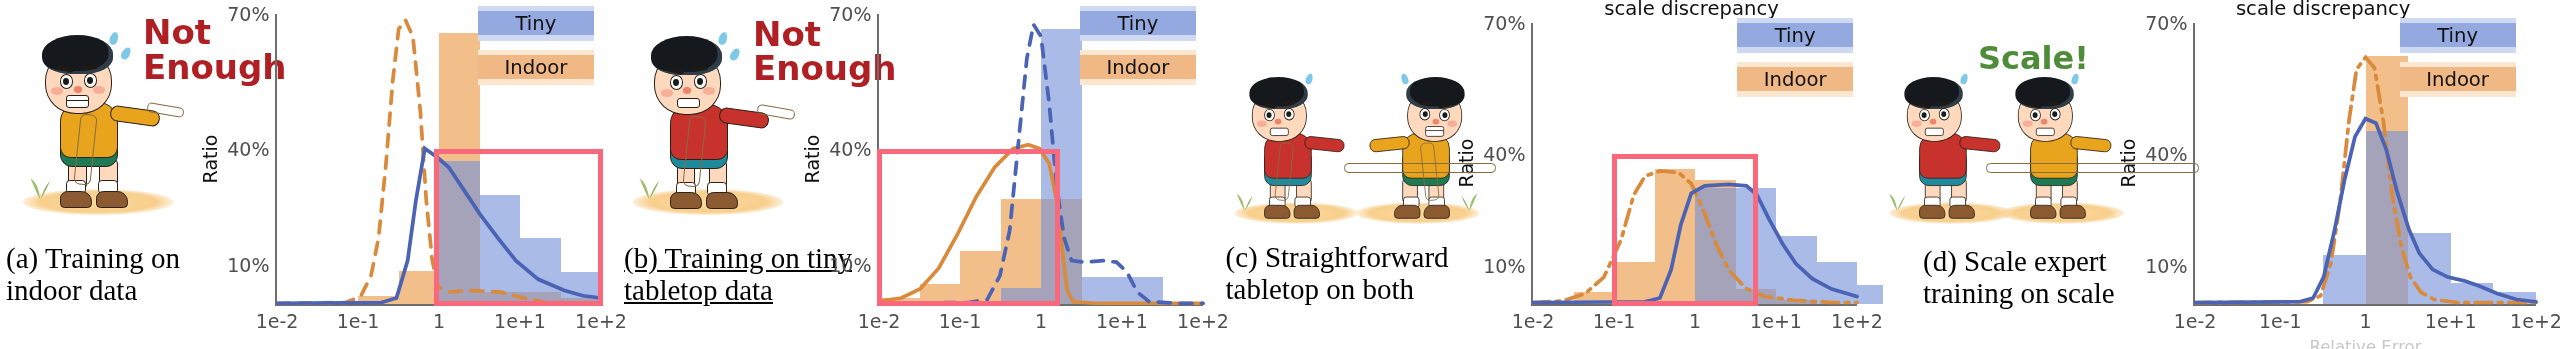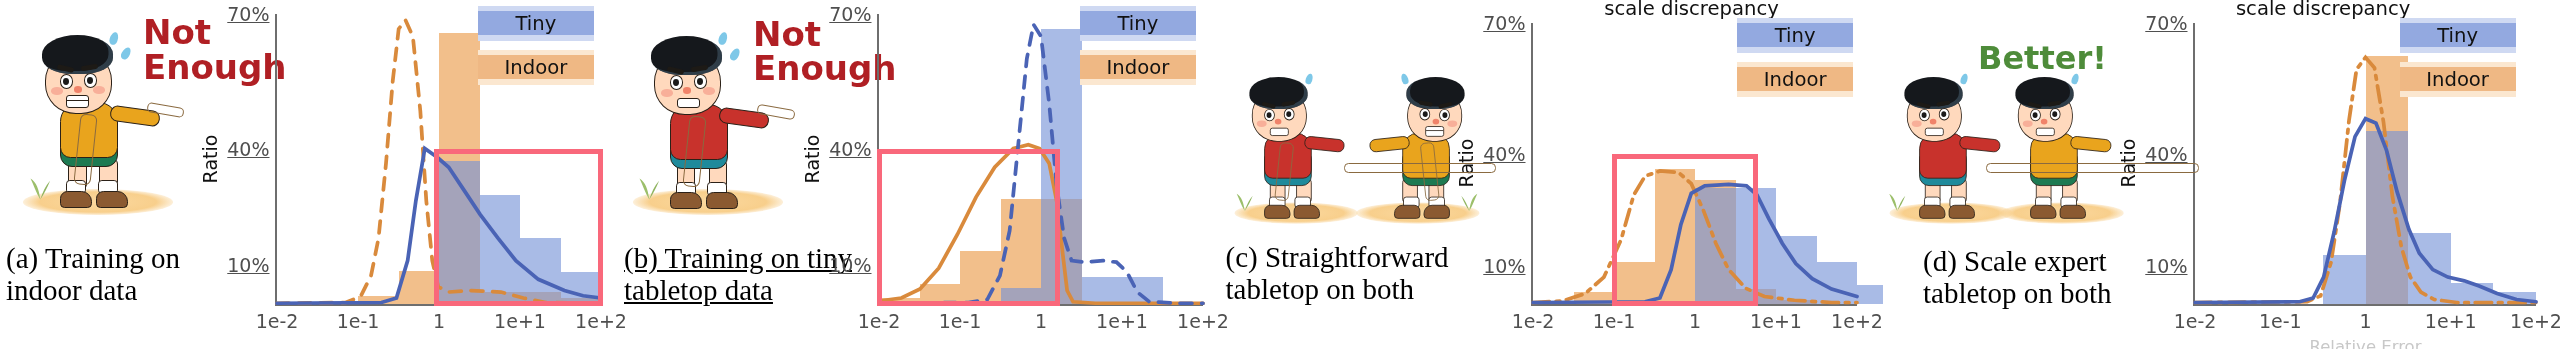--- a/index.html
+++ b/index.html
@@ -37,21 +37,21 @@
   .boy .shoe{position:absolute;width:30px;height:15px;background:#8b5a31;border:1.5px solid #2b2118;border-radius:7.5px 10.5px 4.5px 4.5px;z-index:3;}
   .boy .rope{position:absolute;height:8.3px;background:repeating-linear-gradient(115deg,#c9a86a 0 5.3px,#a98murph 0 0,#a9875a 5.3px 9.8px);
       border:1.5px solid #8a6a40;border-radius:4.5px;z-index:6;}
   .boy .sweat{position:absolute;width:8.3px;height:12.8px;background:#7ec8e8;border-radius:50% 50% 50% 50%/60% 60% 40% 40%;
       transform:rotate(18deg);z-index:7;}
 
   
   .chart{position:absolute;top:0;height:350px;}
   .plot{position:absolute;border-left:2.3px solid #6e6e6e;border-bottom:2.3px solid #6e6e6e;box-sizing:border-box;}
   .ytick{position:absolute;right:100%;transform:translateY(-50%);margin-right:7.5px;
-      font-size:19px;color:#4f4f4f;font-family:"DejaVu Sans",sans-serif;white-space:nowrap;text-decoration:underline;}
+      font-size:19px;color:#4f4f4f;font-family:"DejaVu Sans",sans-serif;white-space:nowrap;}
   .ylab{position:absolute;right:100%;margin-right:42px;top:50%;transform:translate(0,-50%) rotate(-90deg);
       transform-origin:center;font-size:19px;color:#111;font-family:"DejaVu Sans",sans-serif;}
   .xtick{position:absolute;top:100%;margin-top:6.8px;transform:translateX(-50%);
       font-size:19px;color:#4f4f4f;font-family:"DejaVu Sans",sans-serif;white-space:nowrap;}
   .xlab{position:absolute;top:100%;margin-top:33px;left:50%;transform:translateX(-50%);
       font-size:16.5px;color:#c8c8c8;font-family:"DejaVu Sans",sans-serif;white-space:nowrap;}
   .ctitle{position:absolute;font-size:19.6px;color:#111;font-family:"DejaVu Sans",sans-serif;white-space:nowrap;}
 
   .bar{position:absolute;bottom:0;}
   .bar.tiny{background:rgba(116,146,214,.62);}
@@ -431,23 +431,23 @@
       <div class="arm" style="left:87px;top:80px;width:48px;background:#e9a41d;transform:rotate(6deg);"></div>
       <div class="sock" style="left:44px;top:152px;"></div>
       <div class="sock" style="left:75px;top:152px;"></div>
       <div class="shoe" style="left:38px;top:162px;"></div>
       <div class="shoe" style="left:74px;top:162px;"></div>
     </div>
     <div class="boy" style="left:113px;top:158px;width:211px;height:22.6px;">
       <div class="rope" style="left:0;top:4.5px;width:211px;"></div>
     </div>
 
-    <div class="shout green" style="left:105px;top:42px;font-size:32px;">Better!</div>
-
-    <div class="caption" style="left:50px;top:245px;width:248px;font-size:29px;">(d) Scale expert tabletop on both</div>
+    <div class="shout green" style="left:105px;top:42px;font-size:32px;">Scale!</div>
+
+    <div class="caption" style="left:50px;top:245px;width:248px;font-size:29px;">(d) Scale expert training on scale</div>
 
     <div class="chart" style="left:293px;width:410px;">
       <div class="plot" style="left:27px;top:22.6px;width:343px;height:283px;">
 
         <span class="ytick" style="top:0%;">70%</span>
         <span class="ytick" style="top:46.7%;">40%</span>
         <span class="ytick" style="top:86.7%;">10%</span>
         <span class="ylab">Ratio</span>
 
         <span class="xtick" style="left:0%;">1e-2</span>

